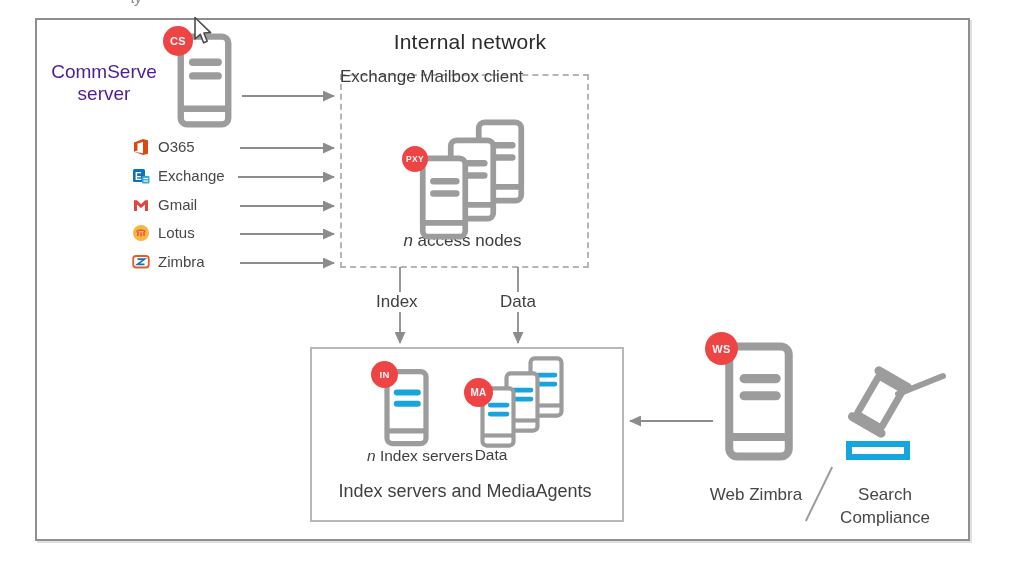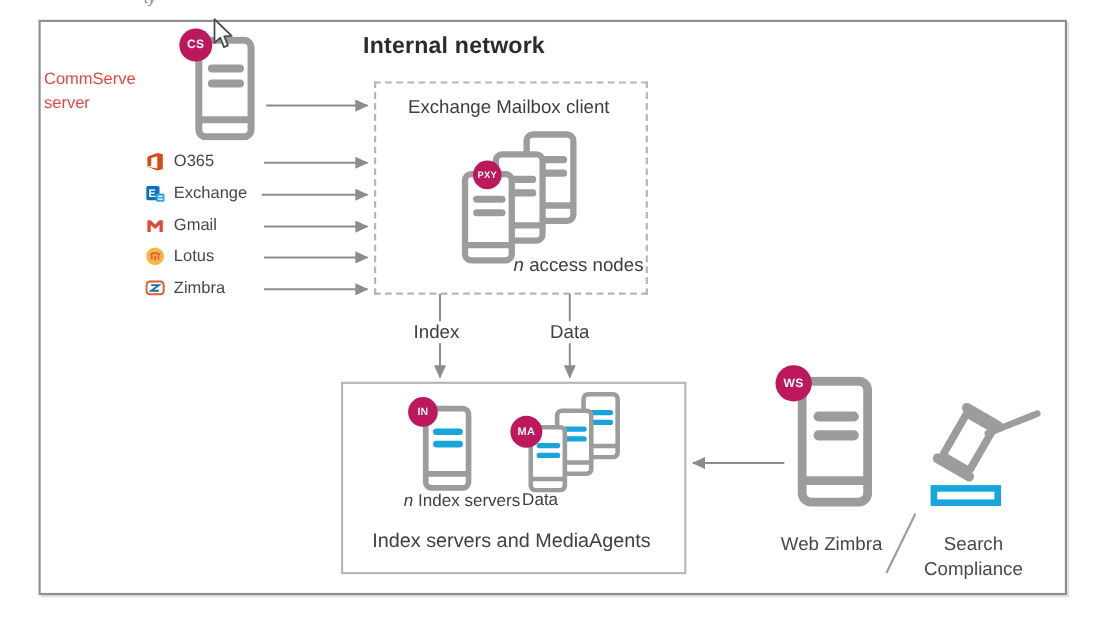--- a/index.html
+++ b/index.html
@@ -6,45 +6,45 @@
   .canvas{
     position:relative;width:1017px;height:573px;background:#fff;overflow:hidden;
     font-family:"Liberation Sans","DejaVu Sans",sans-serif;color:#3f3f3f;
   }
   .abs{position:absolute;}
   .outer-box{
     left:35px;top:18px;width:931px;height:519px;
     border:2px solid #8f8f8f;box-shadow:2px 2px 0 rgba(0,0,0,.12);
     background:transparent;
   }
-  .net-title{left:330px;top:30px;width:280px;
-    font-size:21px;font-weight:bold;color:#2b2b2b;letter-spacing:.2px;}
+  .net-title{left:330px;top:30px;width:280px;text-align:center;
+    font-size:21px;font-weight:normal;color:#2b2b2b;letter-spacing:.2px;}
   .frag{left:131px;top:-10px;font-size:14px;color:#8a8a8a;font-style:italic;}
 
   .badge{
-    border-radius:50%;background:#be185d;color:#eaf7fd;font-weight:bold;
+    border-radius:50%;background:#ef4444;color:#eaf7fd;font-weight:bold;
     display:flex;align-items:center;justify-content:center;z-index:6;
     letter-spacing:.3px;
   }
   .srv{display:block;}
   .srv.gray{color:#9c9c9c;}
   .srv.blue{color:#16a5dc;}
 
-  .commserve-label{left:40px;top:61px;width:128px;text-align:left;
-    font-size:15px;line-height:22px;color:#ef4444;}
+  .commserve-label{left:40px;top:61px;width:128px;text-align:center;
+    font-size:19px;line-height:22px;color:#4c1d95;}
 
   .src-row{height:20px;display:flex;align-items:flex-start;gap:8px;margin-left:16px;}
   .src-row .lbl{font-size:15px;color:#474747;}
   .src-row svg{display:block;}
 
   .dashed-box{left:340px;top:74px;width:245px;height:190px;
     border:2px dashed #b5b5b5;background:transparent;}
-  .dashed-title{left:340px;top:88px;width:245px;text-align:center;
+  .dashed-title{left:340px;top:67px;width:245px;
     font-size:17px;color:#3d3d3d;}
-  .an-label{left:340px;top:231px;width:245px;text-align:right;font-size:17px;color:#3d3d3d;}
+  .an-label{left:340px;top:231px;width:245px;text-align:center;font-size:17px;color:#3d3d3d;}
 
   .flow-label{font-size:17px;color:#404040;background:#fff;padding:0 4px;z-index:5;}
 
   .solid-box{left:310px;top:347px;width:310px;height:171px;
     border:2px solid #b7b7b7;background:#fff;}
   .in-label{left:328px;top:447px;width:145px;text-align:right;font-size:15.5px;color:#3f3f3f;}
   .ma-label{left:458px;top:446px;width:66px;text-align:center;font-size:15.5px;color:#3f3f3f;}
   .box-caption{left:310px;top:481px;width:310px;text-align:center;font-size:18px;color:#404040;}
 
   .ws-label{left:686px;top:485px;width:140px;text-align:center;font-size:17px;color:#474747;}
@@ -151,21 +151,21 @@
   <div class="abs dashed-title">Exchange Mailbox client</div>
   <svg class="abs srv gray icon-layer" style="left:473px;top:119px" width="54" height="85">
       <use href="#srv-sym"></use>
     </svg>
   <svg class="abs srv gray icon-layer" style="left:445px;top:137px" width="54" height="85">
       <use href="#srv-sym"></use>
     </svg>
   <svg class="abs srv gray icon-layer" style="left:417px;top:155px" width="54" height="85">
       <use href="#srv-sym"></use>
     </svg>
-  <div class="abs badge" style="left:430px;top:146px;width:26px;height:26px;font-size:8.5px">PXY</div>
+  <div class="abs badge" style="left:402px;top:146px;width:26px;height:26px;font-size:8.5px">PXY</div>
   <div class="abs an-label">
     <i>n</i><span> access nodes</span>
   </div>
 
   <span class="abs flow-label" style="left:372px;top:292px">Index</span>
   <span class="abs flow-label" style="left:496px;top:292px">Data</span>
 
   <div class="abs solid-box"></div>
   <svg class="abs srv blue icon-layer" style="left:384px;top:367px" width="45" height="81">
       <use href="#srv-sym"></use>

